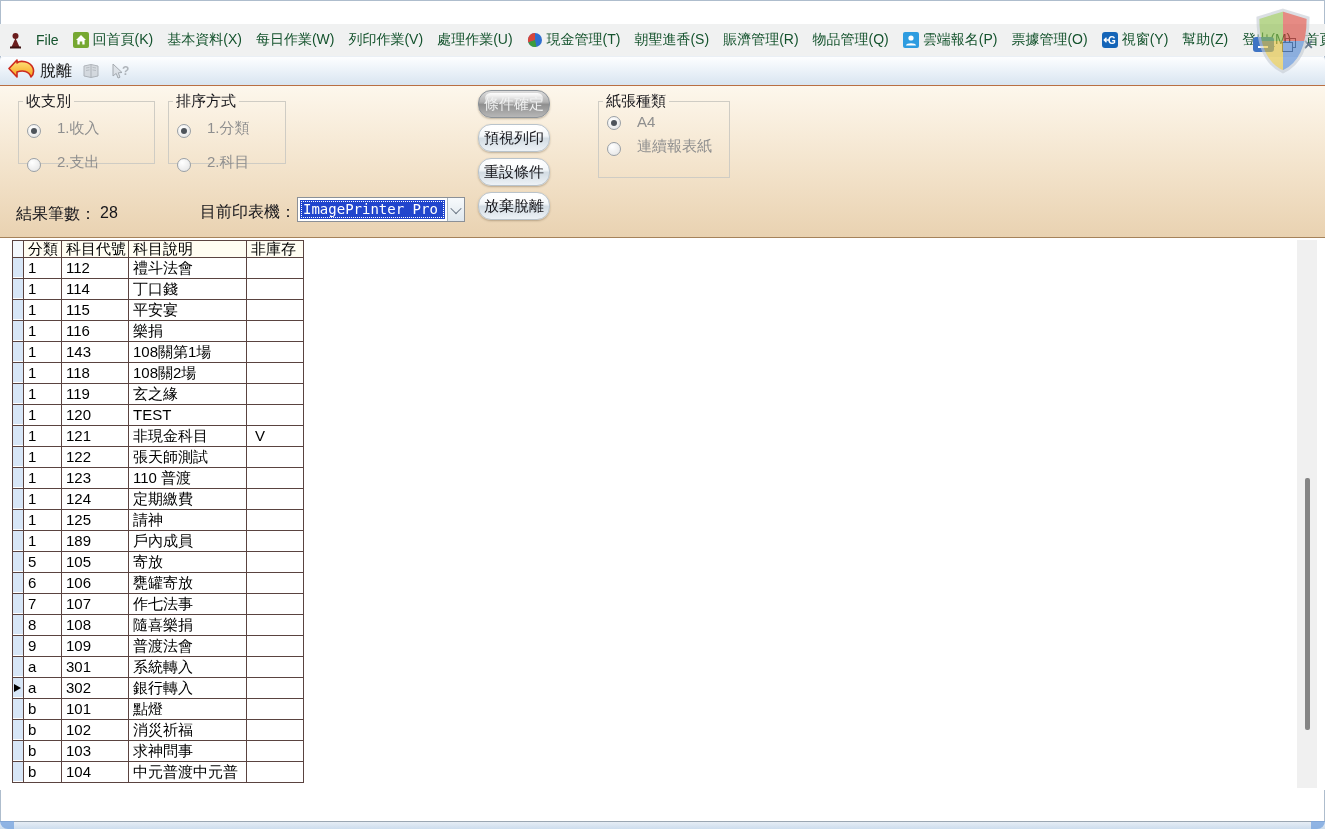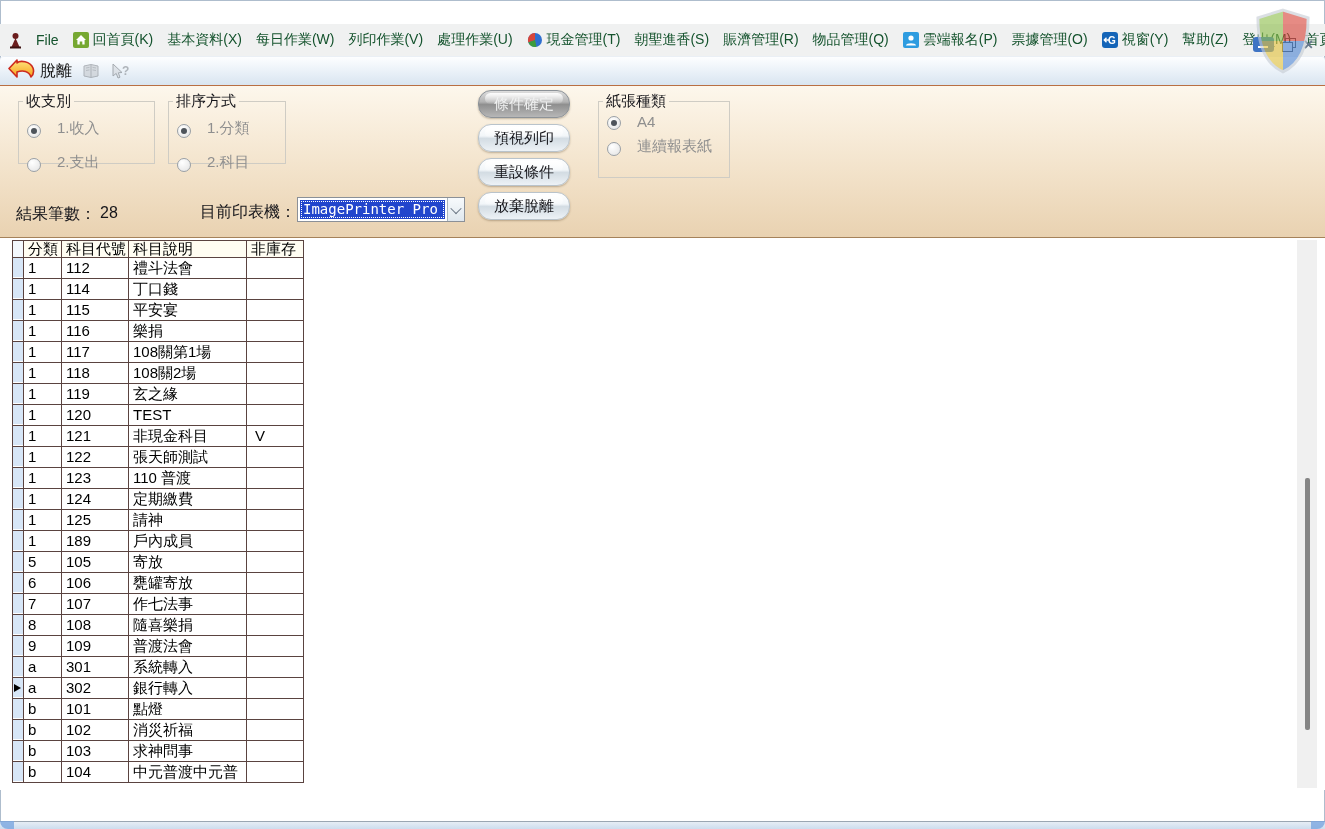--- a/index.html
+++ b/index.html
@@ -60,21 +60,21 @@
   .radio-row{display:flex;align-items:flex-end;gap:16px;position:absolute;left:8px;}
   .rr-wide-0{top:8px;} .rr-wide-1{top:42px;}
   .rr-tight-0{top:2px;} .rr-tight-1{top:26px;}
   .radio{width:14px;height:14px;border-radius:50%;border:1px solid #9aa0a6;flex:0 0 auto;
          background:radial-gradient(circle at 35% 30%,#ffffff,#e2e2e2);}
   .radio.sel{display:flex;align-items:center;justify-content:center;}
   .radio.sel::after{content:"";width:6px;height:6px;border-radius:50%;background:#4e545b;}
   .radio-label{font-size:15px;color:#8f8f8f;}
 
   
-  .glossy{position:absolute;left:478px;width:92px;height:28px;border-radius:13px;
+  .glossy{position:absolute;left:478px;width:72px;height:28px;border-radius:13px;
           border:1px solid #b9c3cb;font-size:15px;color:#15151a;cursor:default;
           background:linear-gradient(180deg,#ffffff 0%,#f2f6f9 42%,#d3dce3 52%,#edf2f6 100%);
           box-shadow:0 1px 2px rgba(90,70,40,.35);}
   .glossy::before{content:"";position:absolute;left:6px;right:6px;top:2px;height:11px;border-radius:9px;
           background:linear-gradient(180deg,rgba(255,255,255,.95),rgba(255,255,255,.05));}
   .glossy.disabled{background:linear-gradient(180deg,#dedede 0%,#b2b2b2 42%,#8f8f8f 52%,#b7b7b7 100%);
           color:#f0f1f1;border-color:#8c9298;}
   .btn-0{top:4px;} .btn-1{top:38px;} .btn-2{top:72px;} .btn-3{top:106px;}
 
   
@@ -324,21 +324,21 @@
       <div class="g-cell">115</div>
       <div class="g-cell">平安宴</div>
       <div class="g-cell g-flag"></div>
       <div class="g-cell g-sel"></div>
       <div class="g-cell">1</div>
       <div class="g-cell">116</div>
       <div class="g-cell">樂捐</div>
       <div class="g-cell g-flag"></div>
       <div class="g-cell g-sel"></div>
       <div class="g-cell">1</div>
-      <div class="g-cell">117</div>
+      <div class="g-cell">143</div>
       <div class="g-cell">108關第1場</div>
       <div class="g-cell g-flag"></div>
       <div class="g-cell g-sel"></div>
       <div class="g-cell">1</div>
       <div class="g-cell">118</div>
       <div class="g-cell">108關2場</div>
       <div class="g-cell g-flag"></div>
       <div class="g-cell g-sel"></div>
       <div class="g-cell">1</div>
       <div class="g-cell">119</div>

